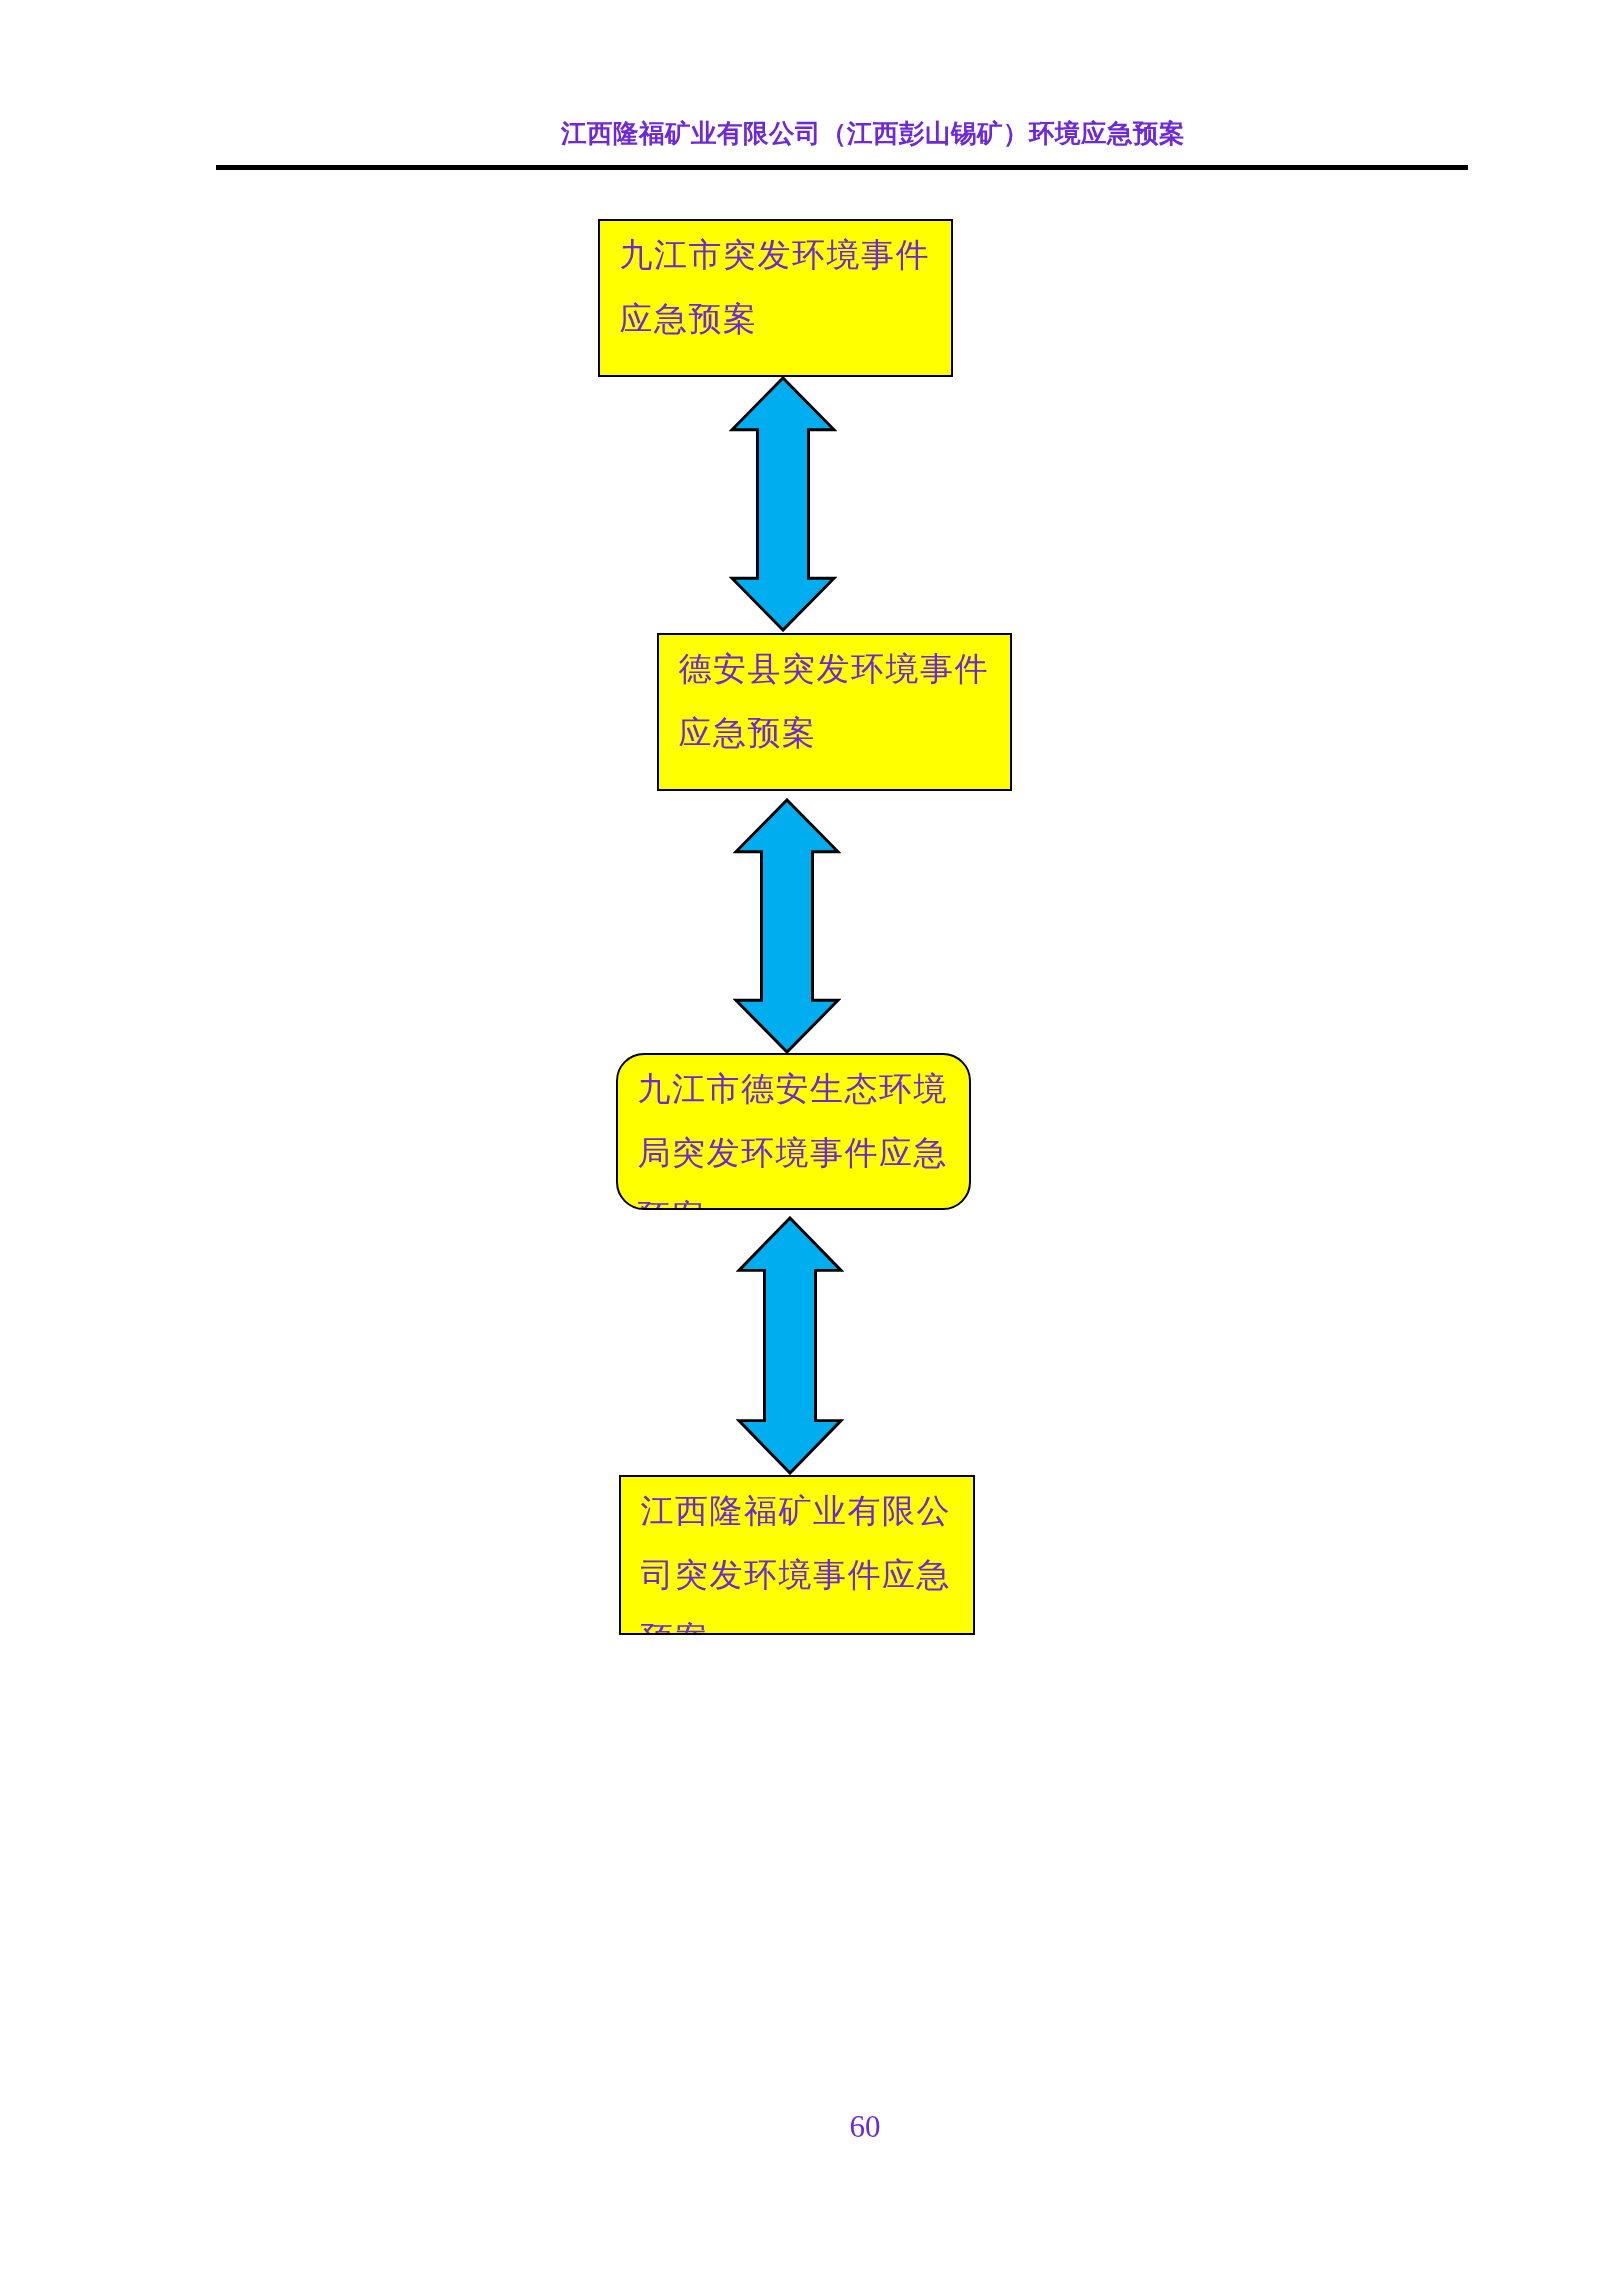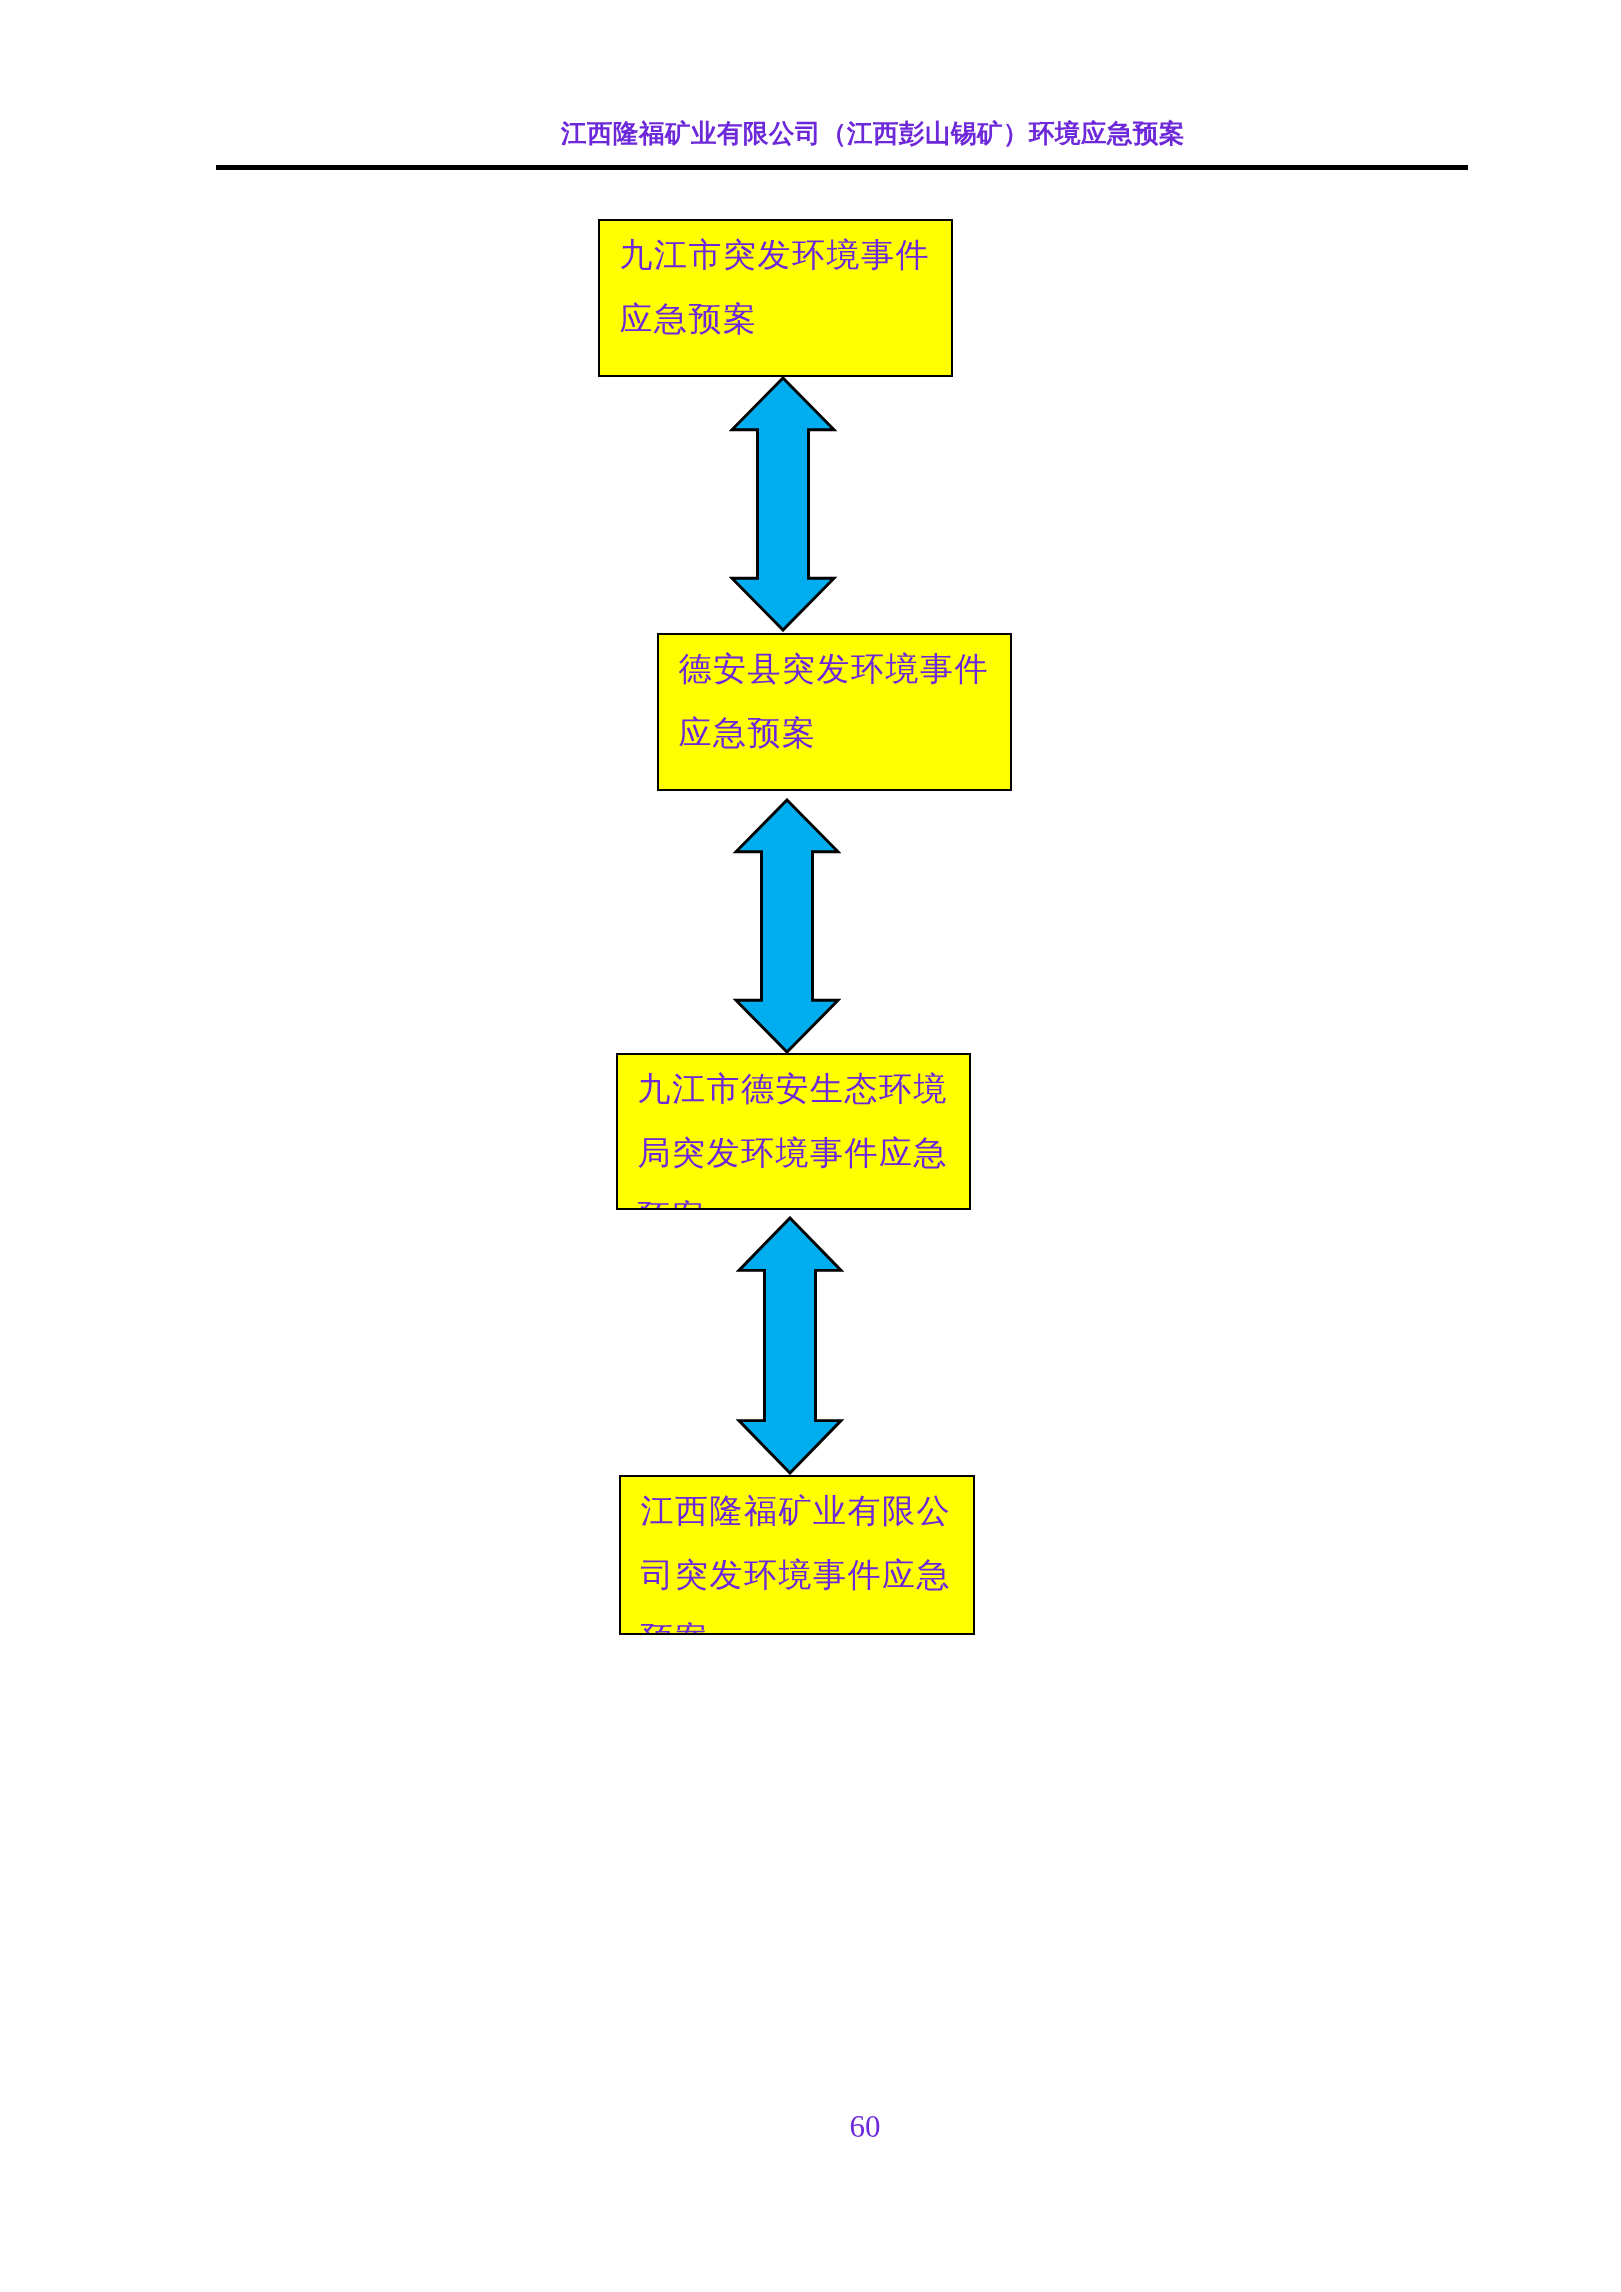--- a/index.html
+++ b/index.html
@@ -37,21 +37,21 @@
     box-sizing: border-box;
     overflow: hidden;
     padding: 2px 15.7px 0 19.6px;
     font-size: 33px;
     line-height: 64px;
     letter-spacing: 1.5px;
   }
   .node-line { height: 64px; white-space: nowrap; }
   .node-1 { left: 598px; top: 219px;  width: 355px; height: 158px; }
   .node-2 { left: 609px; top: 633px;  width: 355px; height: 158px; margin-left: 48px; }
-  .node-3 { left: 616px; top: 1053px; width: 355px; height: 157px; }
+  .node-3 { left: 616px; top: 1053px; width: 355px; height: 157px; border-radius: 28px; }
   .node-4 { left: 619px; top: 1475px; width: 356px; height: 160px; }
   .arrow { position: absolute; width: 108px; display: block; }
   .arrow-1 { left: 729px; top: 376px;  height: 256px; }
   .arrow-2 { left: 733px; top: 798px;  height: 256px; }
   .arrow-3 { left: 736px; top: 1216px; height: 259px; }
   .arrow-shape { fill: #00AEEF; stroke: #000000; stroke-width: 3; stroke-linejoin: miter; }
   .page-number {
     position: absolute;
     top: 2109px;
     left: 865px;

